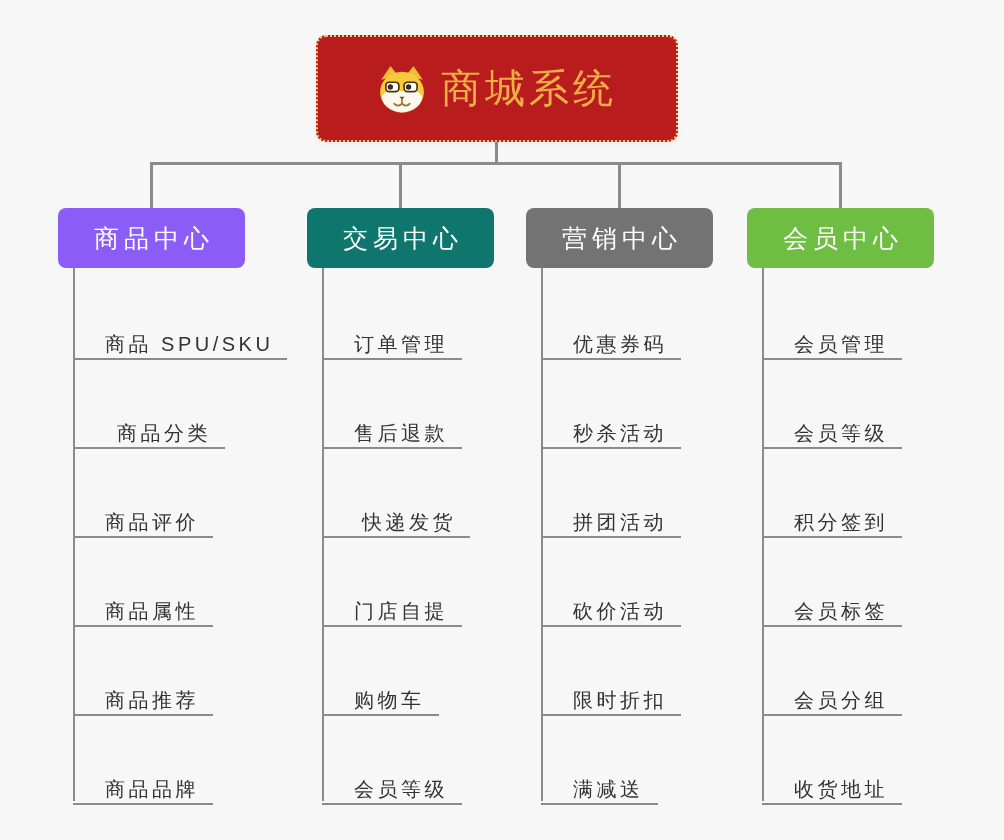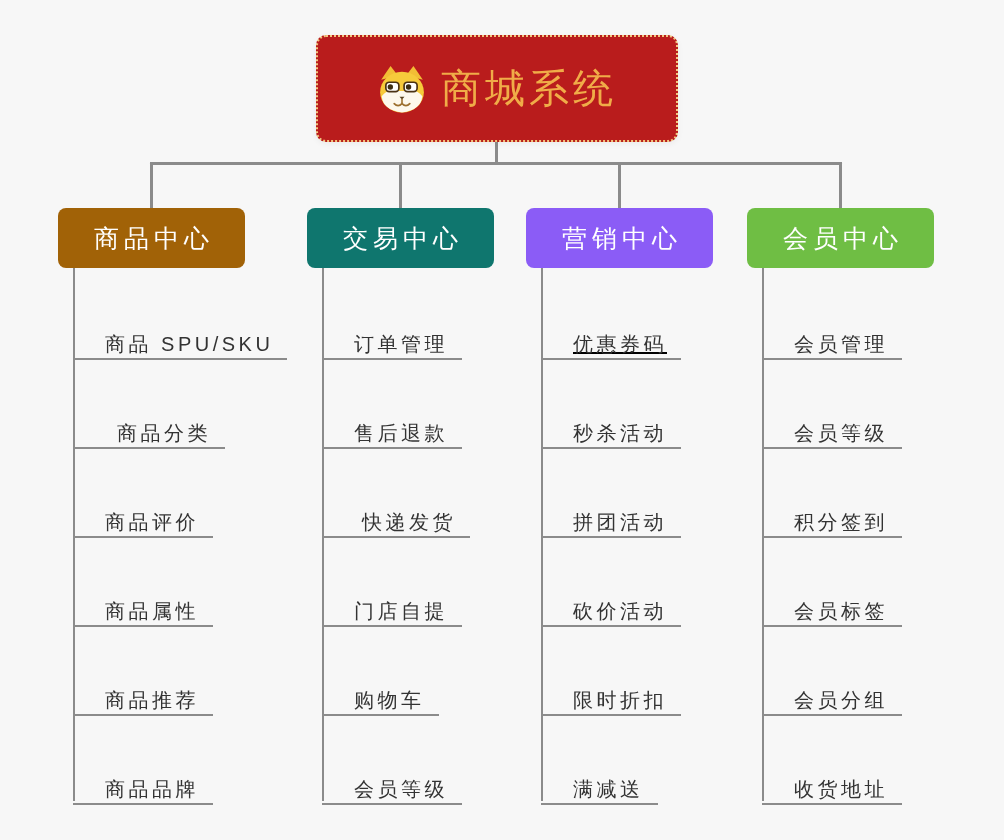--- a/index.html
+++ b/index.html
@@ -105,21 +105,21 @@
       <circle cx="30.3" cy="22" r="2.6" fill="#3c2d12"></circle>
       <path d="M21.6,31.5 h4.8 l-2.4,2.6 Z" fill="#5b4420"></path>
       <line x1="24" y1="33.5" x2="24" y2="38" stroke="#9c6f2e" stroke-width="1.5"></line>
       <path d="M16.5,38 Q20.2,42 24,38 Q27.8,42 31.5,38" stroke="#9c6f2e" stroke-width="1.6" fill="none" stroke-linecap="round"></path>
     </svg>
     <span class="root-title">商城系统</span>
   </div>
 
   <div id="branches">
       <div class="line branch-drop" style="left: 150px;"></div>
-      <div class="branch-box" style="left: 58px; background: #a16207;">
+      <div class="branch-box" style="left: 58px; background: #8b5cf6;">
         <span class="branch-label">商品中心</span>
       </div>
       <div class="line spine" style="left: 73px;"></div>
       <div class="leaf-item" style="left: 73px; top: 320px;">
         <span class="leaf-label">商品 SPU/SKU</span>
       </div>
       <div class="leaf-item" style="left: 73px; top: 409px; padding-left: 44px;">
         <span class="leaf-label">商品分类</span>
       </div>
       <div class="leaf-item" style="left: 73px; top: 498px;">
@@ -151,25 +151,25 @@
       <div class="leaf-item" style="left: 322px; top: 587px;">
         <span class="leaf-label">门店自提</span>
       </div>
       <div class="leaf-item" style="left: 322px; top: 676px;">
         <span class="leaf-label">购物车</span>
       </div>
       <div class="leaf-item" style="left: 322px; top: 765px;">
         <span class="leaf-label">会员等级</span>
       </div>
       <div class="line branch-drop" style="left: 618px;"></div>
-      <div class="branch-box" style="left: 526px; background: #8b5cf6;">
+      <div class="branch-box" style="left: 526px; background: #737373;">
         <span class="branch-label">营销中心</span>
       </div>
       <div class="line spine" style="left: 541px;"></div>
-      <div class="leaf-item" style="left: 541px; top: 320px; text-decoration: underline;">
+      <div class="leaf-item" style="left: 541px; top: 320px;">
         <span class="leaf-label">优惠券码</span>
       </div>
       <div class="leaf-item" style="left: 541px; top: 409px;">
         <span class="leaf-label">秒杀活动</span>
       </div>
       <div class="leaf-item" style="left: 541px; top: 498px;">
         <span class="leaf-label">拼团活动</span>
       </div>
       <div class="leaf-item" style="left: 541px; top: 587px;">
         <span class="leaf-label">砍价活动</span>

